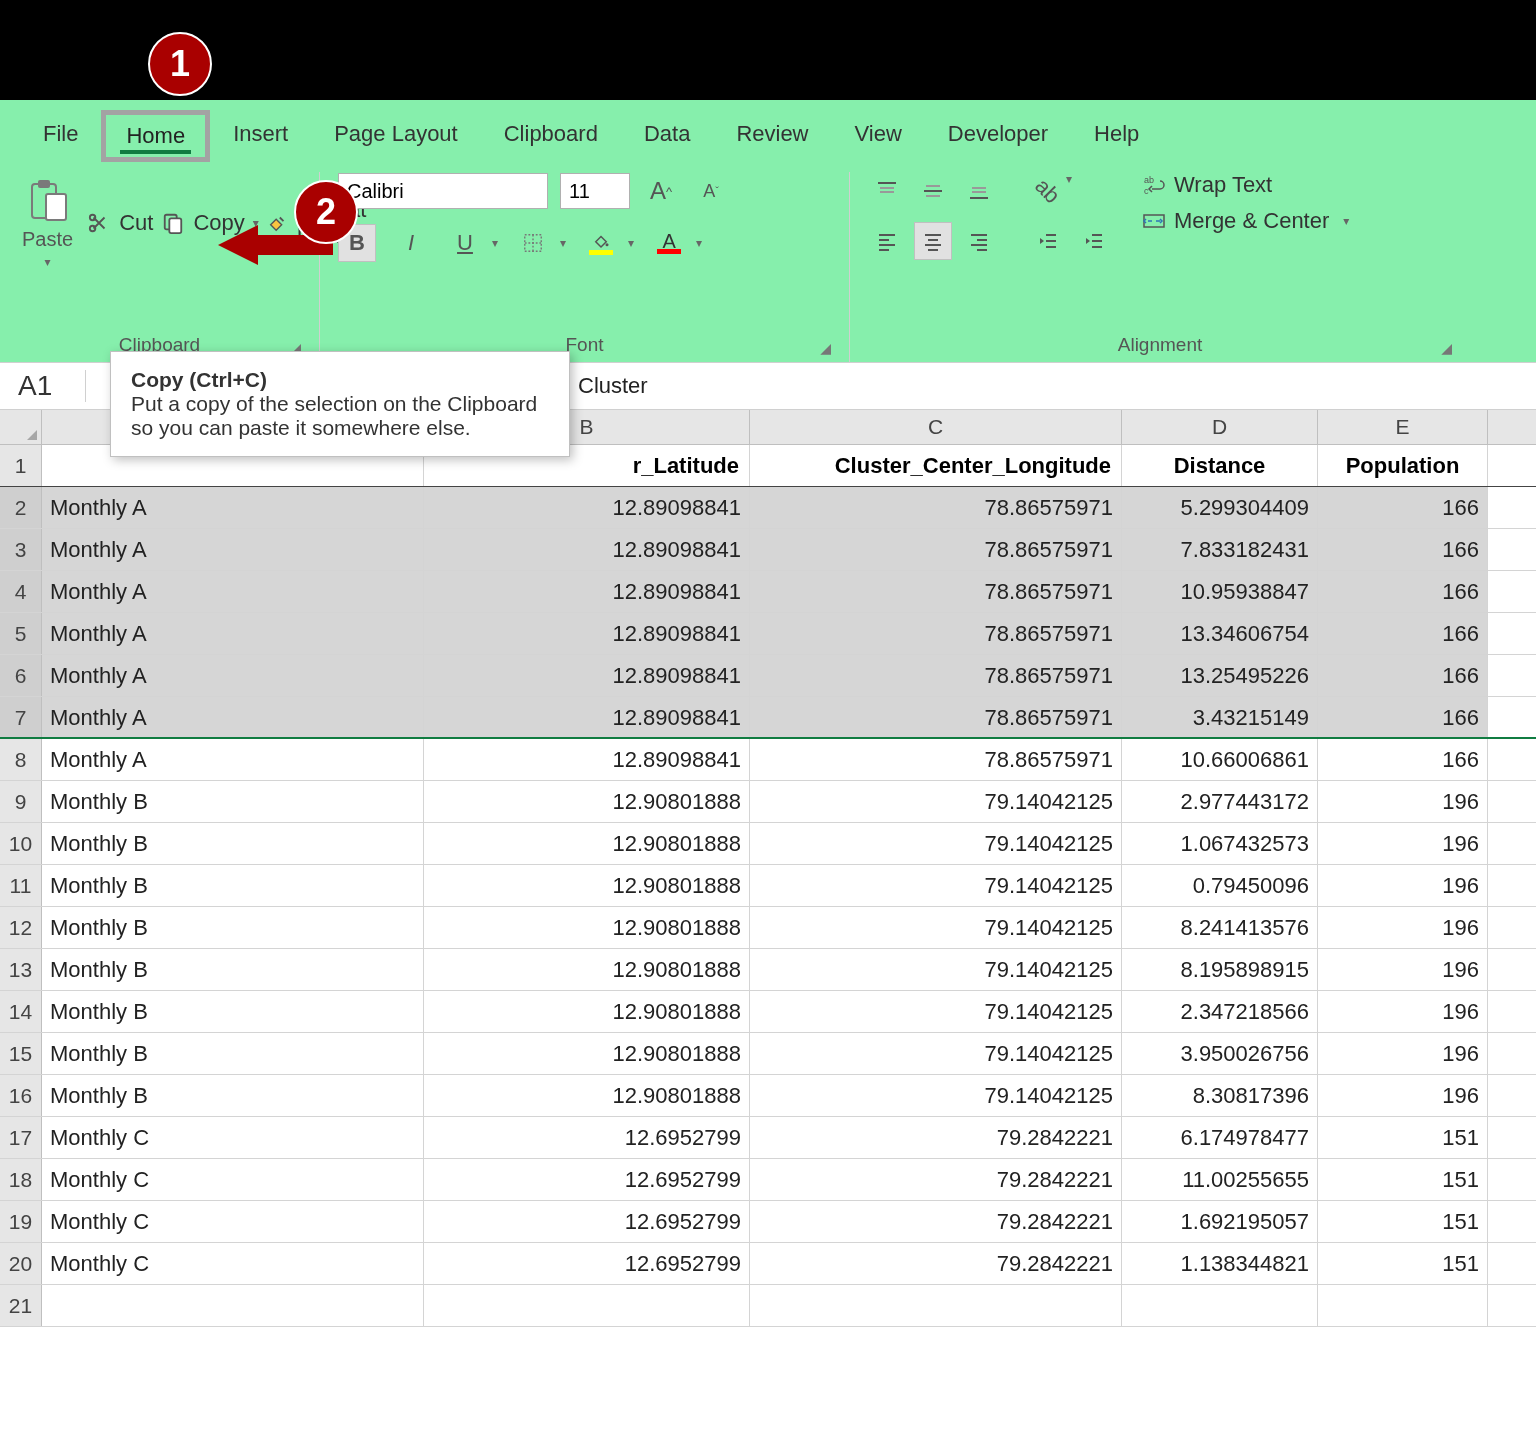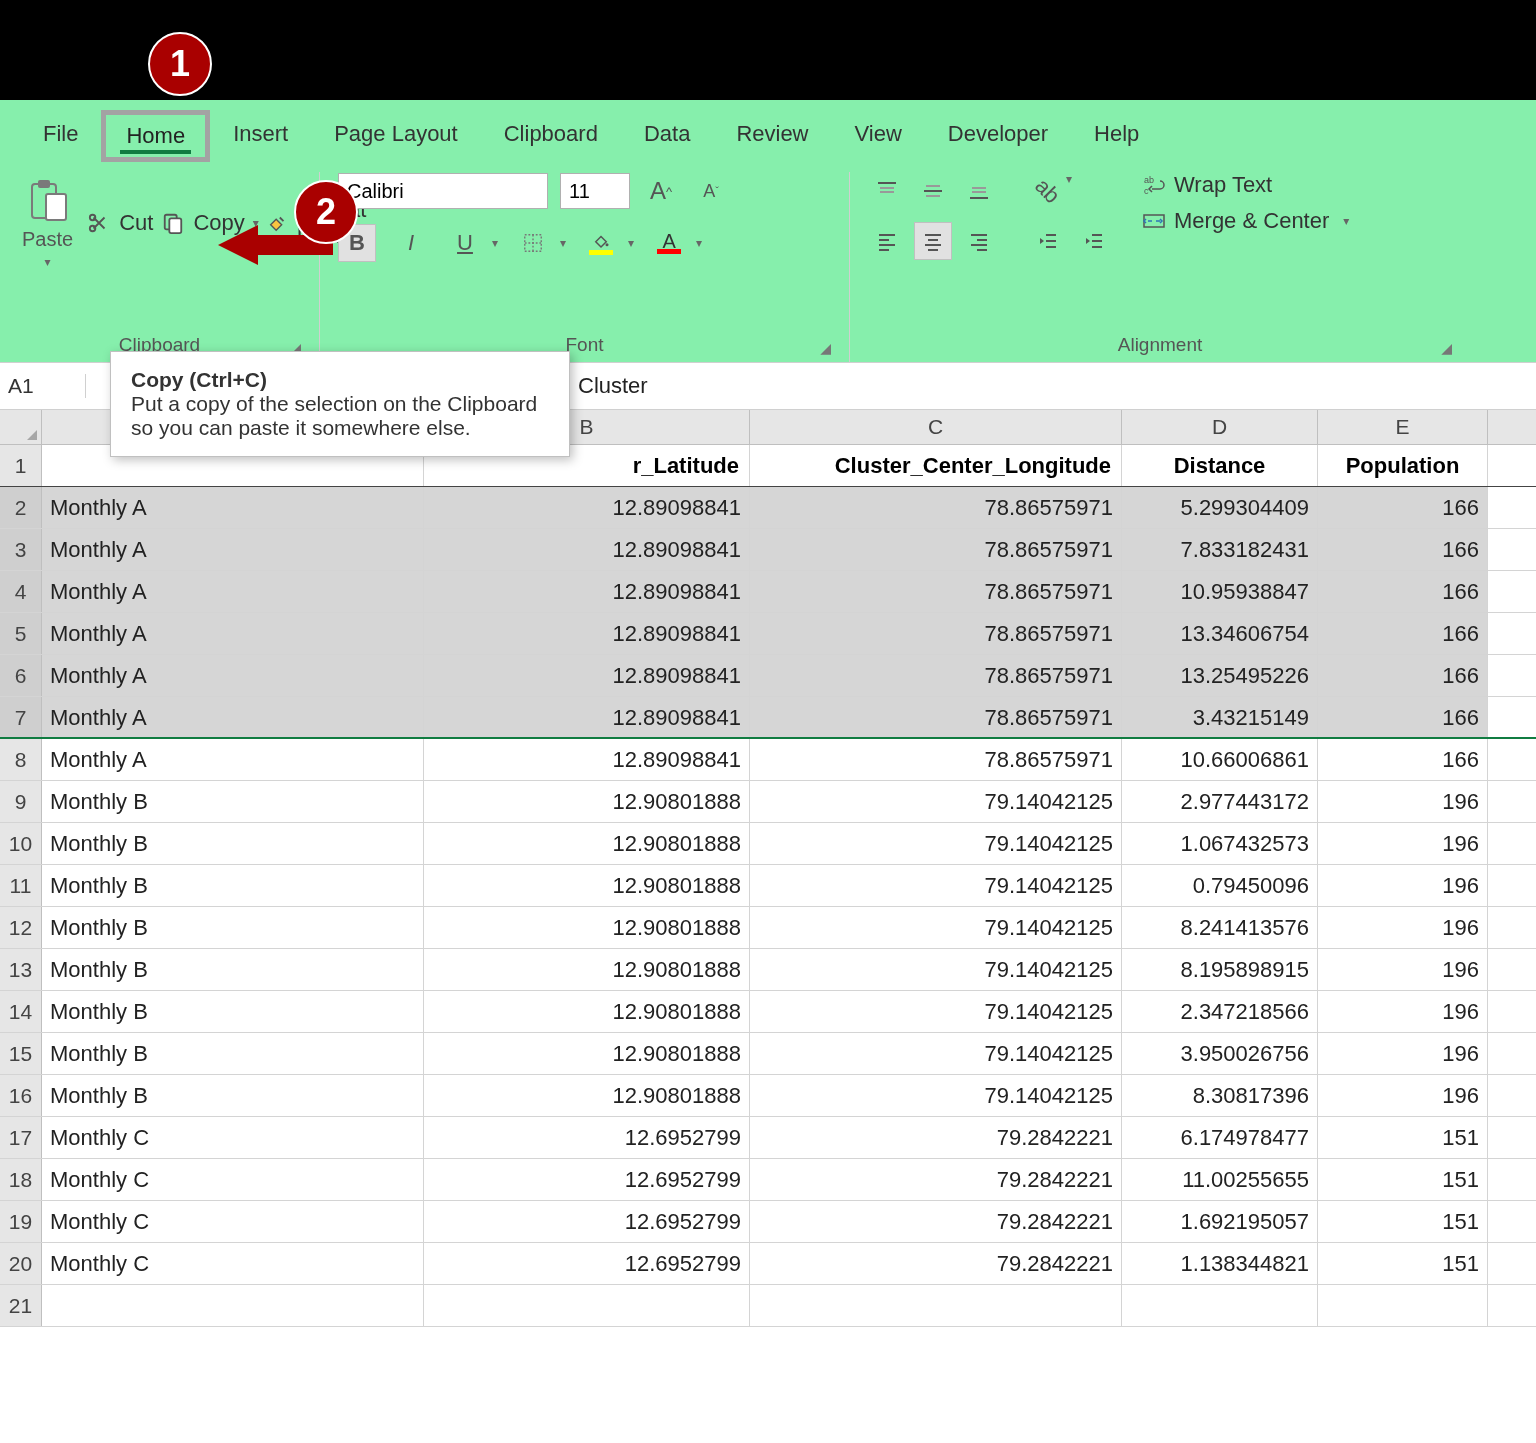--- a/index.html
+++ b/index.html
@@ -153,22 +153,22 @@
     display: flex;
     align-items: center;
     border-top: 1px solid #d0d0d0;
     border-bottom: 1px solid #d0d0d0;
     background: #fff;
     height: 48px;
   }
   .namebox {
     width: 86px;
     border-right: 1px solid #d0d0d0;
-    font-size: 21px;
-    padding-left: 8px;
+    font-size: 28px;
+    padding-left: 18px;
     color: #333;
   }
   .formula-text { font-size: 22px; padding-left: 12px; color: #222; }
   
   .sheet {
     position: relative;
   }
   .grid-header {
     display: flex;
     background: #e6e6e6;

